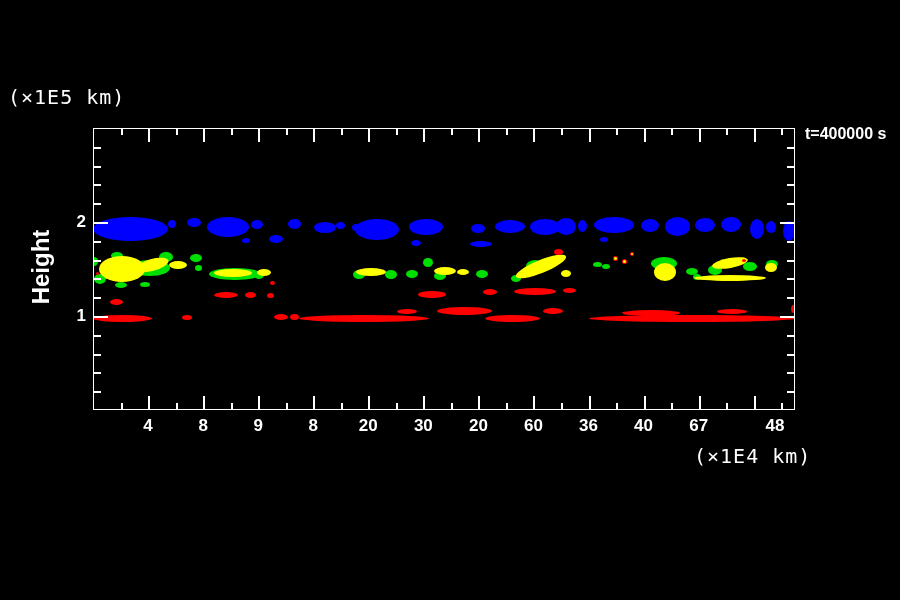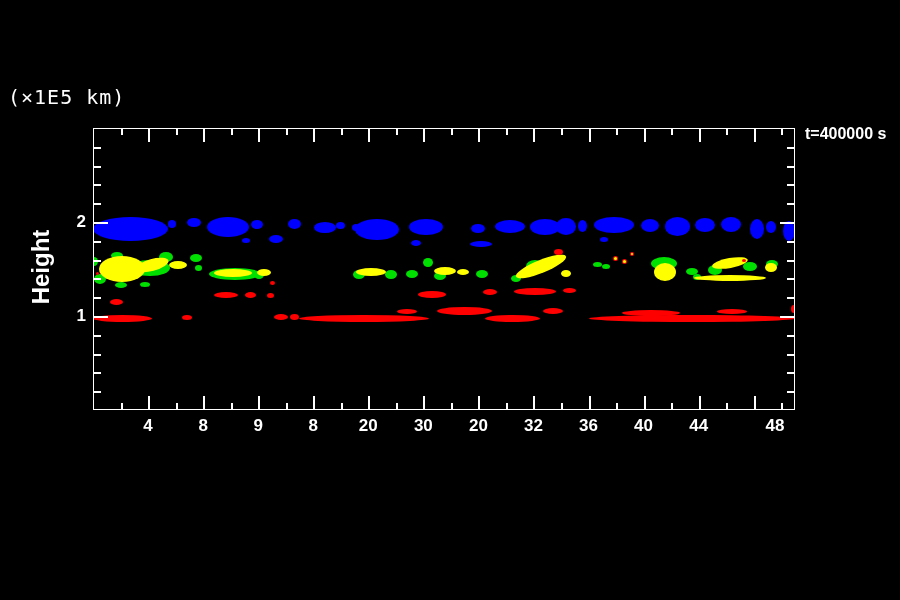--- a/index.html
+++ b/index.html
@@ -25,20 +25,21 @@
   .y-tick-label{position:absolute;left:56px;width:30px;text-align:right;transform:translateY(-50%);
                 color:#fff;font-size:17px;font-weight:bold;}
 </style>
 </head>
 <body>
 
 <div class="chart">
   <div class="y-units">(×1E5 km)</div>
   <div class="height-label">Height</div>
   <div class="time-label">t=400000 s</div>
+  <div class="x-units">(×1E4 km)</div>
   <div class="plot-box">
     <div class="blob-layer" id="blob-layer">
         <div class="blob" style="left: -1.5px; top: 88px; width: 75px; height: 24px; background: rgb(0, 0, 255);"></div>
         <div class="blob" style="left: 74px; top: 91px; width: 8px; height: 8px; background: rgb(0, 0, 255);"></div>
         <div class="blob" style="left: 93px; top: 88.5px; width: 14px; height: 9px; background: rgb(0, 0, 255);"></div>
         <div class="blob" style="left: 113px; top: 88px; width: 42px; height: 20px; background: rgb(0, 0, 255);"></div>
         <div class="blob" style="left: 157px; top: 90.5px; width: 12px; height: 9px; background: rgb(0, 0, 255);"></div>
         <div class="blob" style="left: 175px; top: 106px; width: 14px; height: 8px; background: rgb(0, 0, 255);"></div>
         <div class="blob" style="left: 193.5px; top: 90px; width: 13px; height: 10px; background: rgb(0, 0, 255);"></div>
         <div class="blob" style="left: 220px; top: 92.5px; width: 22px; height: 11px; background: rgb(0, 0, 255);"></div>
@@ -170,36 +171,36 @@
       <div class="x-tick-label" style="left: 423.353px;">30</div>
       <div class="tick" style="left: 450.882px; top: 403px; width: 2px; height: 6px;"></div>
       <div class="tick" style="left: 450.882px; top: 129px; width: 2px; height: 6px;"></div>
       <div class="tick" style="left: 478.412px; top: 396px; width: 2px; height: 13px;"></div>
       <div class="tick" style="left: 478.412px; top: 129px; width: 2px; height: 13px;"></div>
       <div class="x-tick-label" style="left: 478.412px;">20</div>
       <div class="tick" style="left: 505.941px; top: 403px; width: 2px; height: 6px;"></div>
       <div class="tick" style="left: 505.941px; top: 129px; width: 2px; height: 6px;"></div>
       <div class="tick" style="left: 533.471px; top: 396px; width: 2px; height: 13px;"></div>
       <div class="tick" style="left: 533.471px; top: 129px; width: 2px; height: 13px;"></div>
-      <div class="x-tick-label" style="left: 533.471px;">32</div>
+      <div class="x-tick-label" style="left: 533.471px;">60</div>
       <div class="tick" style="left: 561px; top: 403px; width: 2px; height: 6px;"></div>
       <div class="tick" style="left: 561px; top: 129px; width: 2px; height: 6px;"></div>
       <div class="tick" style="left: 588.529px; top: 396px; width: 2px; height: 13px;"></div>
       <div class="tick" style="left: 588.529px; top: 129px; width: 2px; height: 13px;"></div>
       <div class="x-tick-label" style="left: 588.529px;">36</div>
       <div class="tick" style="left: 616.059px; top: 403px; width: 2px; height: 6px;"></div>
       <div class="tick" style="left: 616.059px; top: 129px; width: 2px; height: 6px;"></div>
       <div class="tick" style="left: 643.588px; top: 396px; width: 2px; height: 13px;"></div>
       <div class="tick" style="left: 643.588px; top: 129px; width: 2px; height: 13px;"></div>
       <div class="x-tick-label" style="left: 643.588px;">40</div>
       <div class="tick" style="left: 671.118px; top: 403px; width: 2px; height: 6px;"></div>
       <div class="tick" style="left: 671.118px; top: 129px; width: 2px; height: 6px;"></div>
       <div class="tick" style="left: 698.647px; top: 396px; width: 2px; height: 13px;"></div>
       <div class="tick" style="left: 698.647px; top: 129px; width: 2px; height: 13px;"></div>
-      <div class="x-tick-label" style="left: 698.647px;">44</div>
+      <div class="x-tick-label" style="left: 698.647px;">67</div>
       <div class="tick" style="left: 726.176px; top: 403px; width: 2px; height: 6px;"></div>
       <div class="tick" style="left: 726.176px; top: 129px; width: 2px; height: 6px;"></div>
       <div class="tick" style="left: 753.706px; top: 396px; width: 2px; height: 13px;"></div>
       <div class="tick" style="left: 753.706px; top: 129px; width: 2px; height: 13px;"></div>
       <div class="x-tick-label" style="left: 775px;">48</div>
       <div class="tick" style="left: 781.235px; top: 403px; width: 2px; height: 6px;"></div>
       <div class="tick" style="left: 781.235px; top: 129px; width: 2px; height: 6px;"></div>
       <div class="tick" style="left: 94px; top: 391.2px; width: 7px; height: 2px;"></div>
       <div class="tick" style="left: 787px; top: 391.2px; width: 7px; height: 2px;"></div>
       <div class="tick" style="left: 94px; top: 372.4px; width: 7px; height: 2px;"></div>

